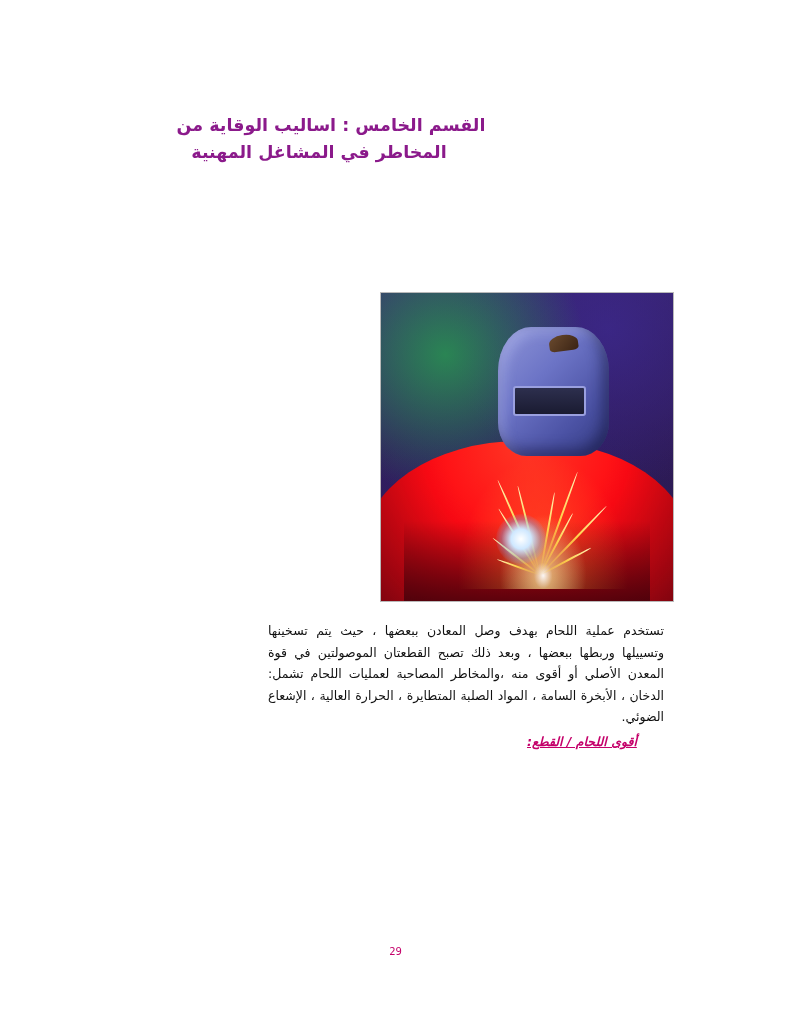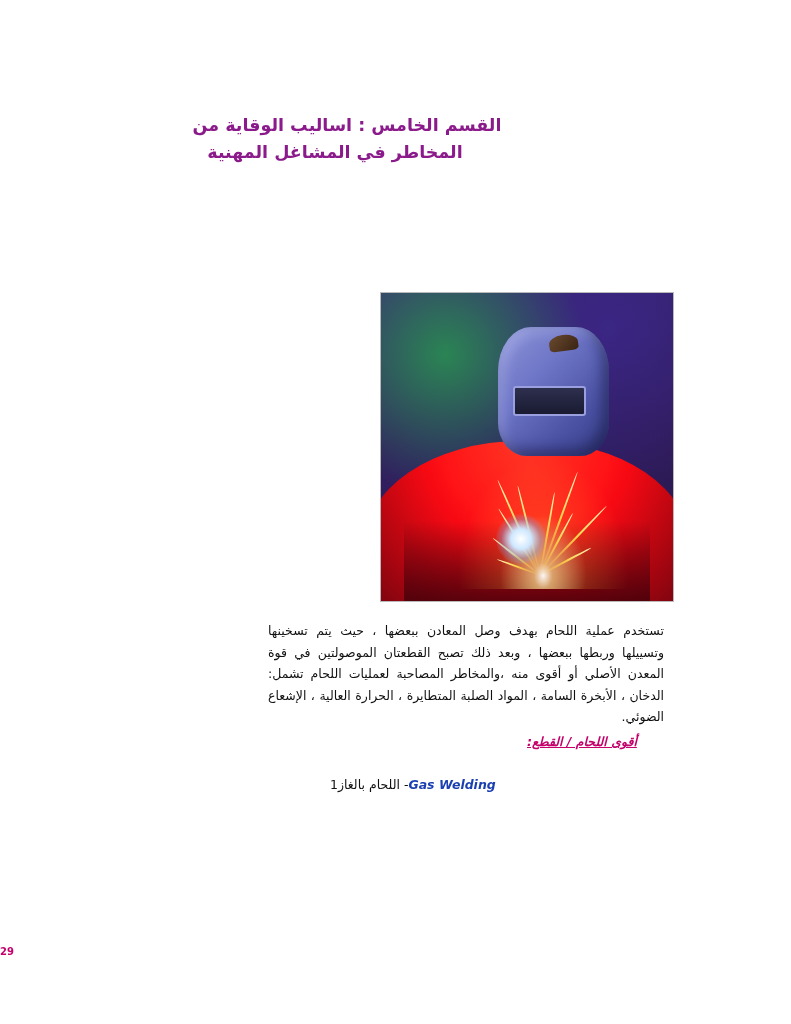--- a/index.html
+++ b/index.html
@@ -19,21 +19,21 @@
     position: relative;
     width: 791px;
     height: 1024px;
     box-sizing: border-box;
   }
 
   
   .title-block {
     position: absolute;
     top: 112px;
-    right: 244px;
+    right: 260px;
     width: 400px;
     text-align: center;
     direction: rtl;
   }
   .title-line {
     color: #8b1a8b;
     font-weight: bold;
     font-size: 17.5px;
     line-height: 1.55;
     letter-spacing: 0px;
@@ -208,24 +208,23 @@
   .ar-item {
     color: #111111;
   }
 
   
   .page-number {
     position: absolute;
     top: 946px;
     left: 0;
     width: 791px;
-    text-align: left;
+    text-align: center;
     font-size: 10px;
     color: #c4006a;
-    font-weight: bold;
   }
 </style>
 </head>
 <body>
 
 <div class="page">
 
   <div class="title-block">
     <div class="title-line">القسم الخامس : اساليب الوقاية من</div>
     <div class="title-line second">المخاطر في المشاغل المهنية</div>
@@ -256,20 +255,17 @@
     </div>
   </div>
 
   <div class="body-text">
     <p>تستخدم عملية اللحام بهدف وصل المعادن ببعضها ، حيث يتم تسخينها وتسييلها وربطها ببعضها ، وبعد ذلك تصبح القطعتان الموصولتين في قوة المعدن الأصلي أو أقوى منه ،والمخاطر المصاحبة لعمليات اللحام تشمل: الدخان ، الأبخرة السامة ، المواد الصلبة المتطايرة ، الحرارة العالية ، الإشعاع الضوئي.</p>
   </div>
 
   <div class="section-heading">أقوى اللحام / القطع:</div>
 
   <div class="types-list">
-    <div class="row">
-      <span class="en">Gas Welding</span><span class="ar-item">- اللحام بالغاز</span><span class="ar-item">1</span>
-    </div>
   </div>
 
   <div class="page-number">29</div>
 
 </div>
 
 </body></html>

